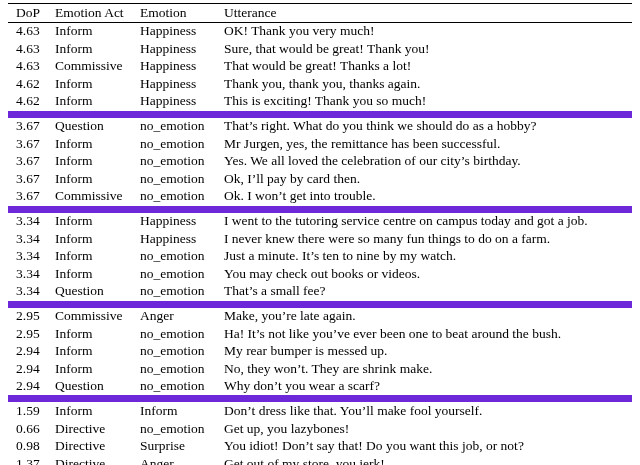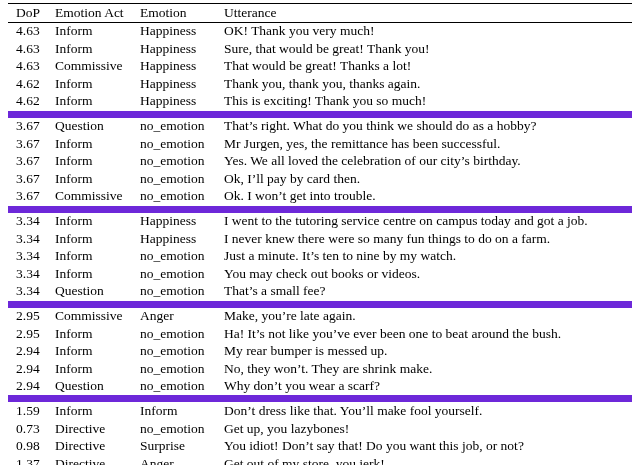--- a/index.html
+++ b/index.html
@@ -200,21 +200,21 @@
         </tr>
       </tbody>
       <tbody>
         <tr>
           <td>1.59</td>
           <td>Inform</td>
           <td>Inform</td>
           <td>Don’t dress like that. You’ll make fool yourself.</td>
         </tr>
         <tr>
-          <td>0.73</td>
+          <td>0.66</td>
           <td>Directive</td>
           <td>no_emotion</td>
           <td>Get up, you lazybones!</td>
         </tr>
         <tr>
           <td>0.98</td>
           <td>Directive</td>
           <td>Surprise</td>
           <td>You idiot! Don’t say that! Do you want this job, or not?</td>
         </tr>

